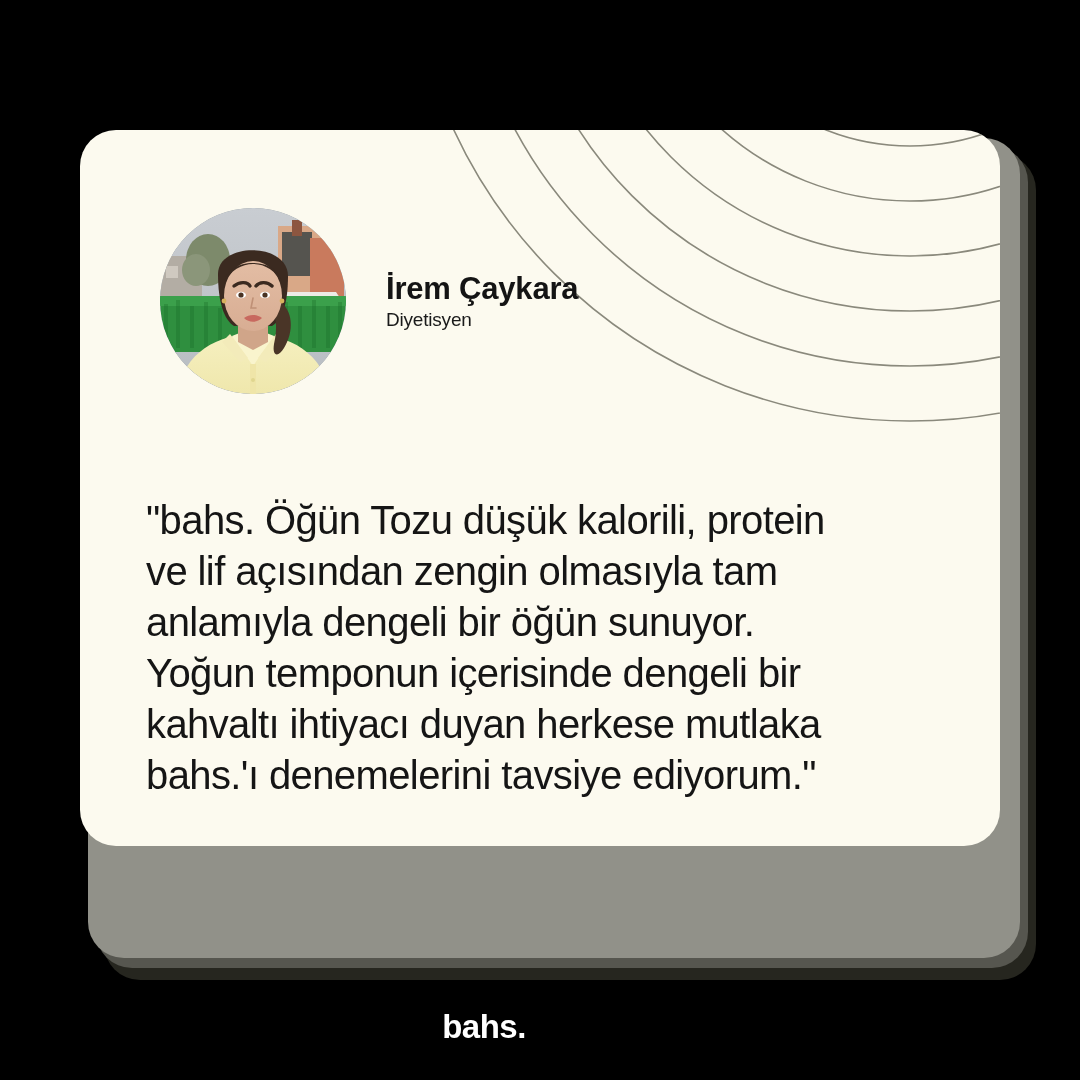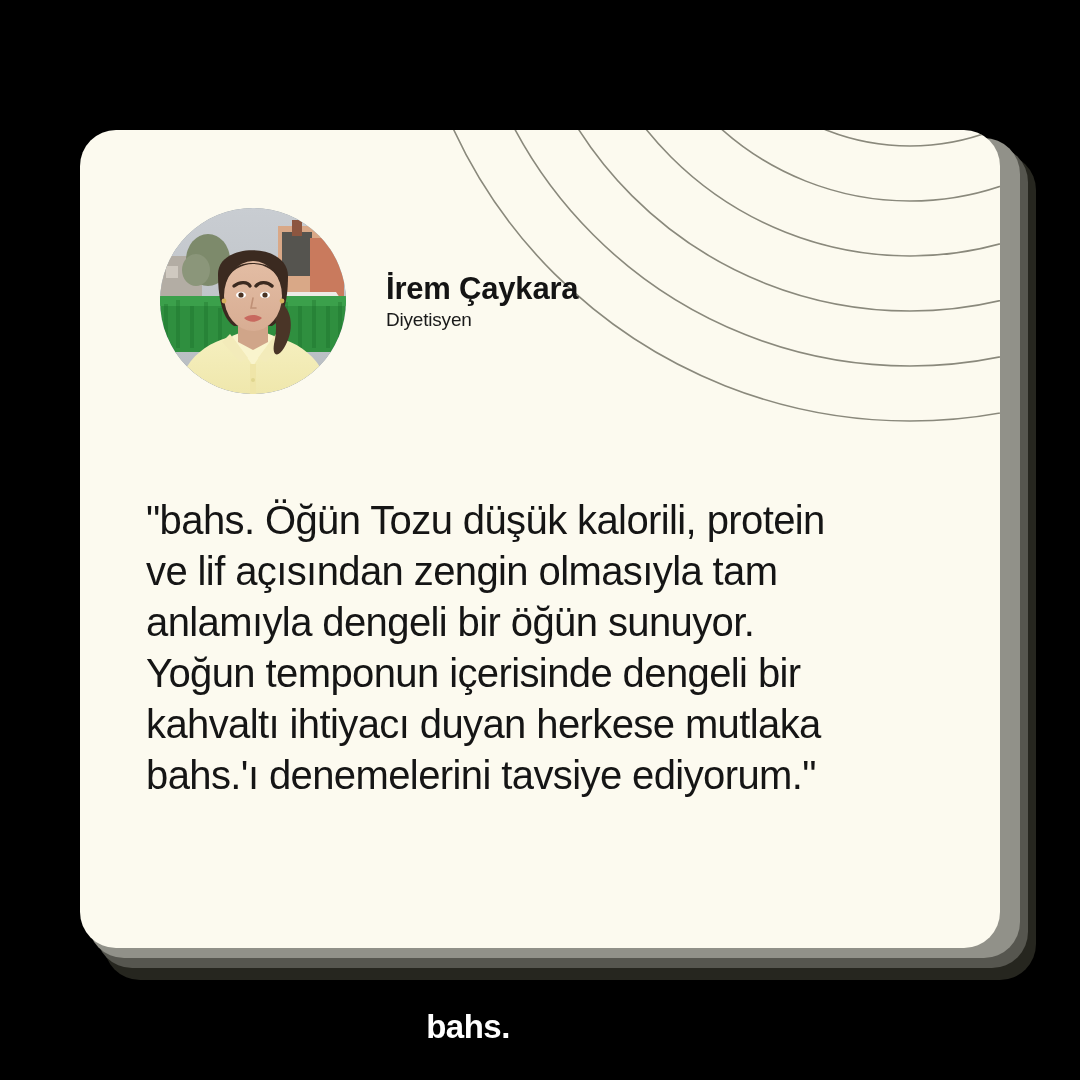--- a/index.html
+++ b/index.html
@@ -22,21 +22,21 @@
     border-radius:36px;
   }
   #stack-3{ left:104px; top:154px; width:932px; height:826px; background:#26261f; }
   #stack-2{ left:96px;  top:146px; width:932px; height:822px; background:#56564f; }
   #stack-1{ left:88px;  top:138px; width:932px; height:820px; background:#919189; }
 
   
   #card{
     position:absolute;
     left:80px; top:130px;
-    width:920px; height:818px;
+    width:920px; height:716px;
     background:#FCFAEF;
     border-radius:36px;
     overflow:hidden;
   }
 
   
   #arcs{
     position:absolute;
     left:0; top:0;
     width:920px; height:818px;
@@ -87,21 +87,21 @@
     line-height:51px;
     font-weight:500;
     color:#151515;
     letter-spacing:-0.6px;
     white-space:pre-line;
   }
 
   
   #brand{
     position:absolute;
-    left:0; top:1008px;
+    left:16px; top:1008px;
     width:936px;
     text-align:center;
     font-size:33px;
     font-weight:700;
     color:#ffffff;
     letter-spacing:-0.5px;
   }
 </style>
 </head>
 <body>

